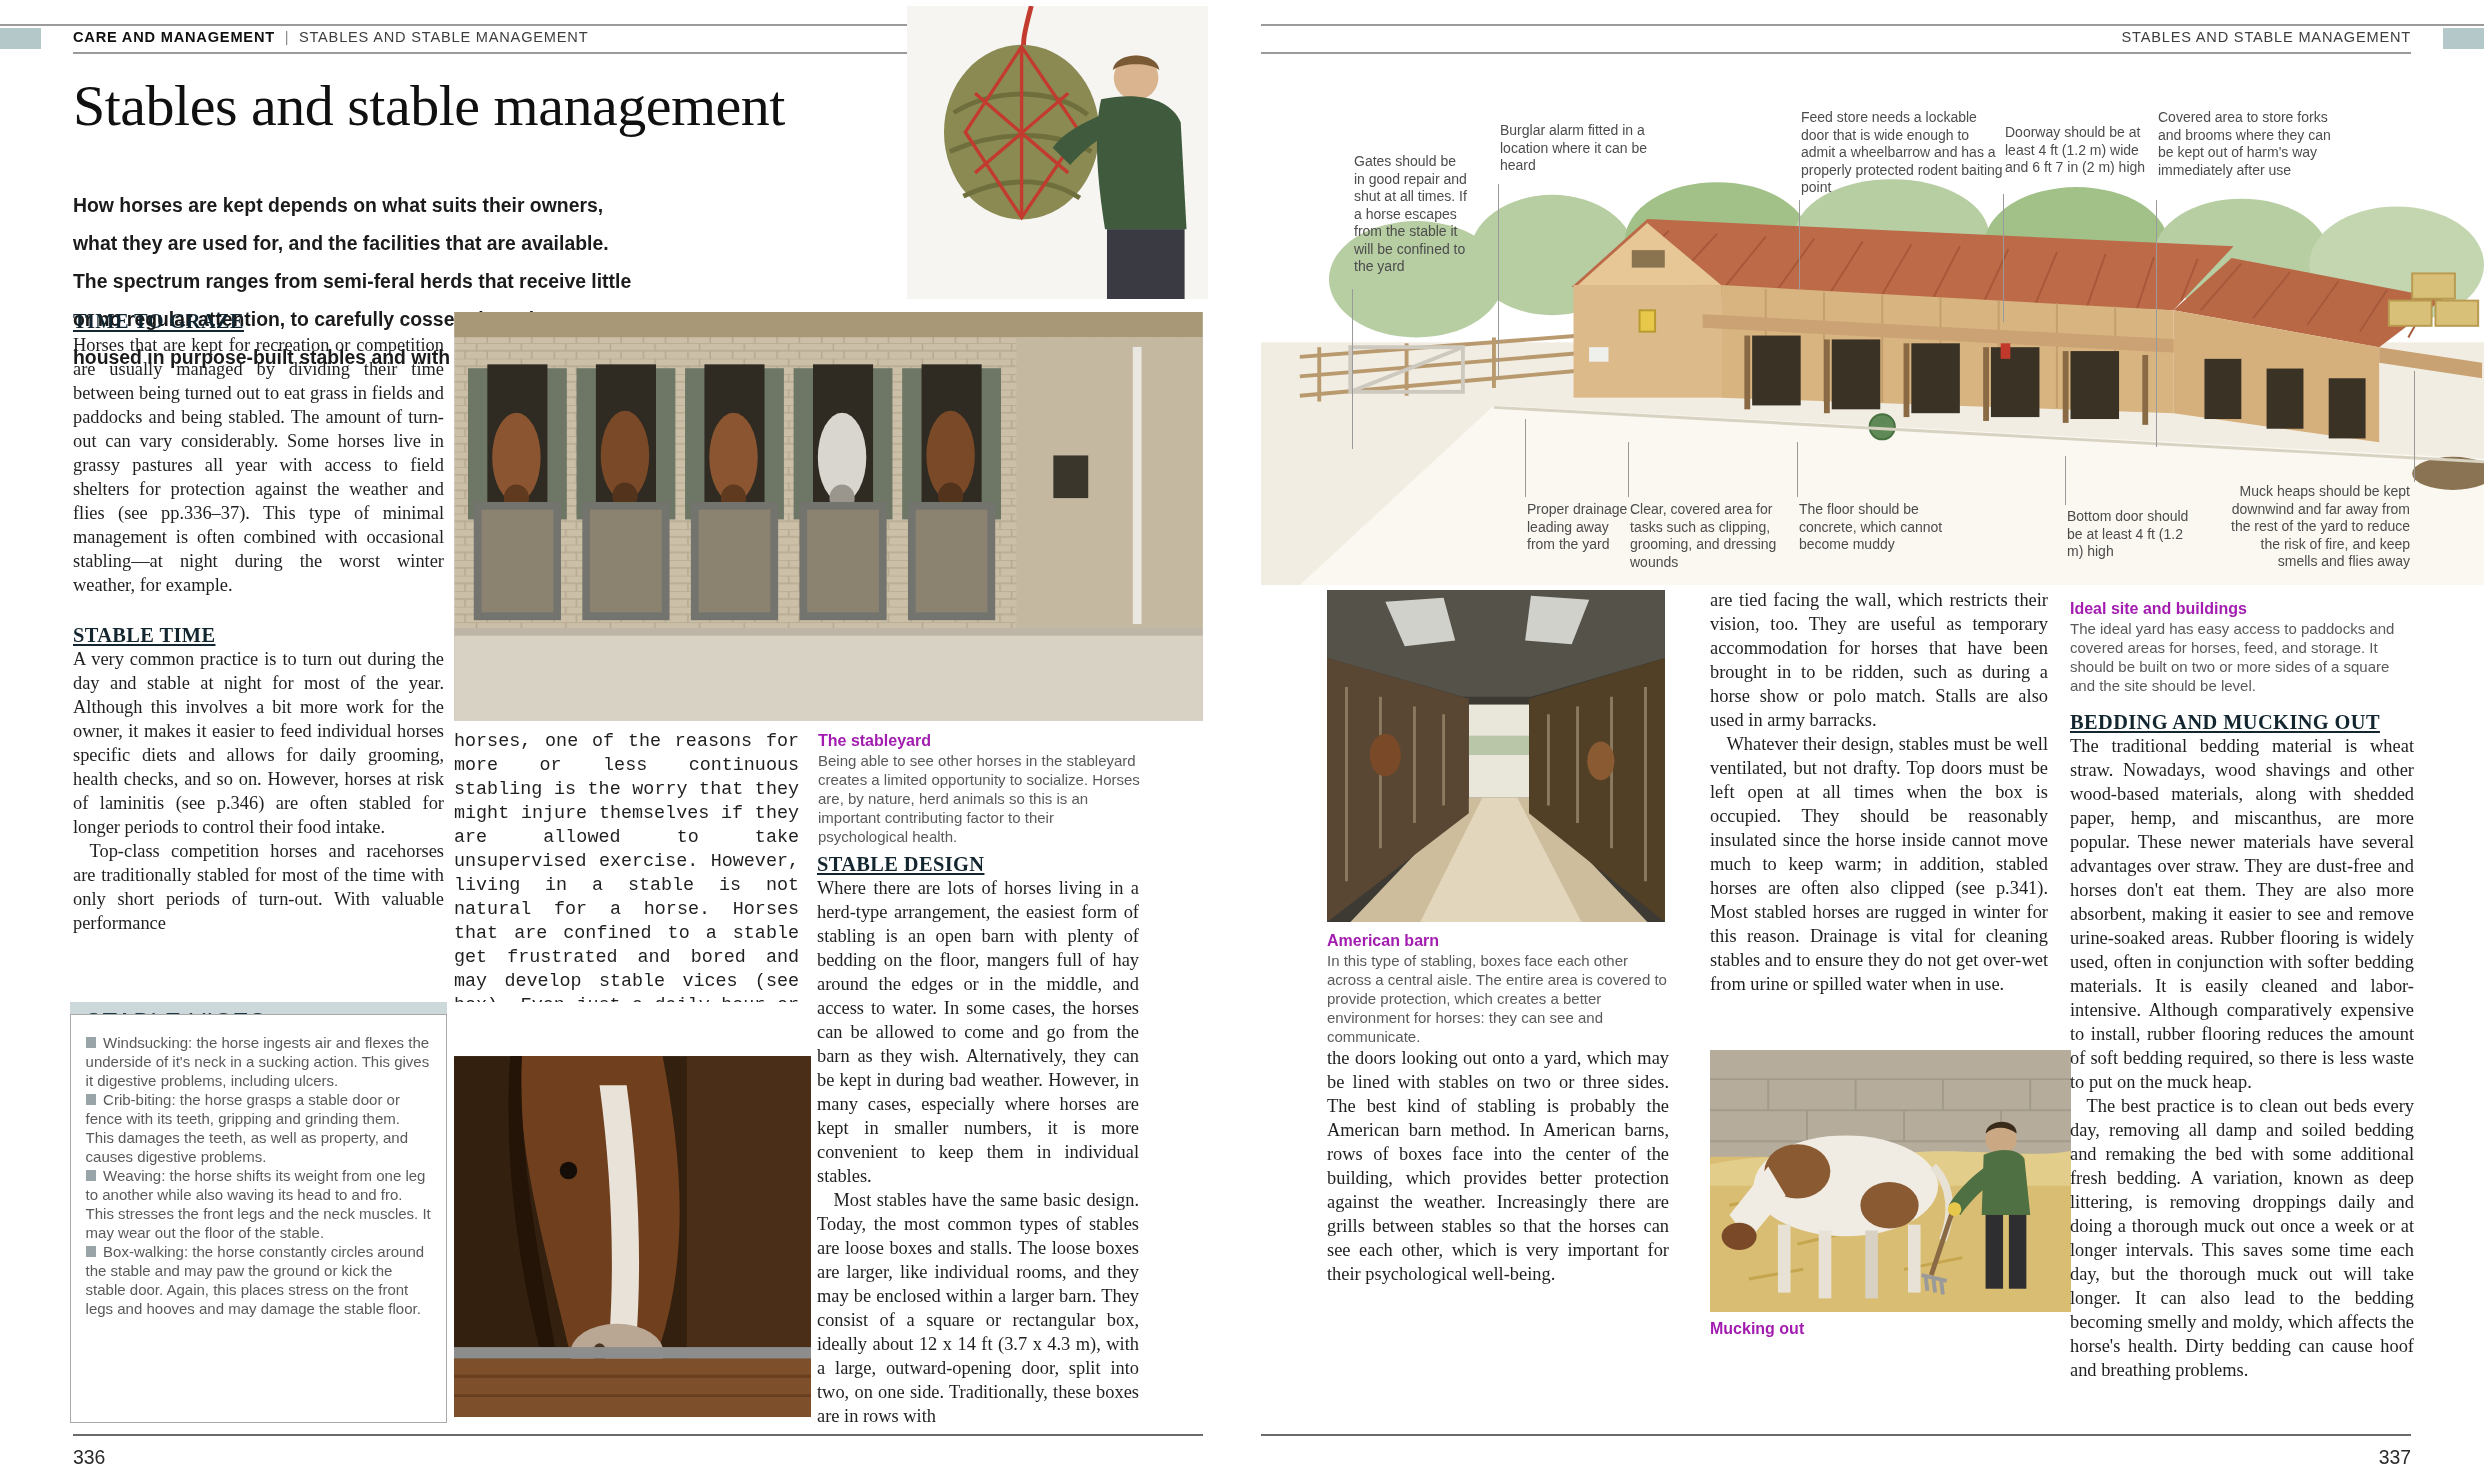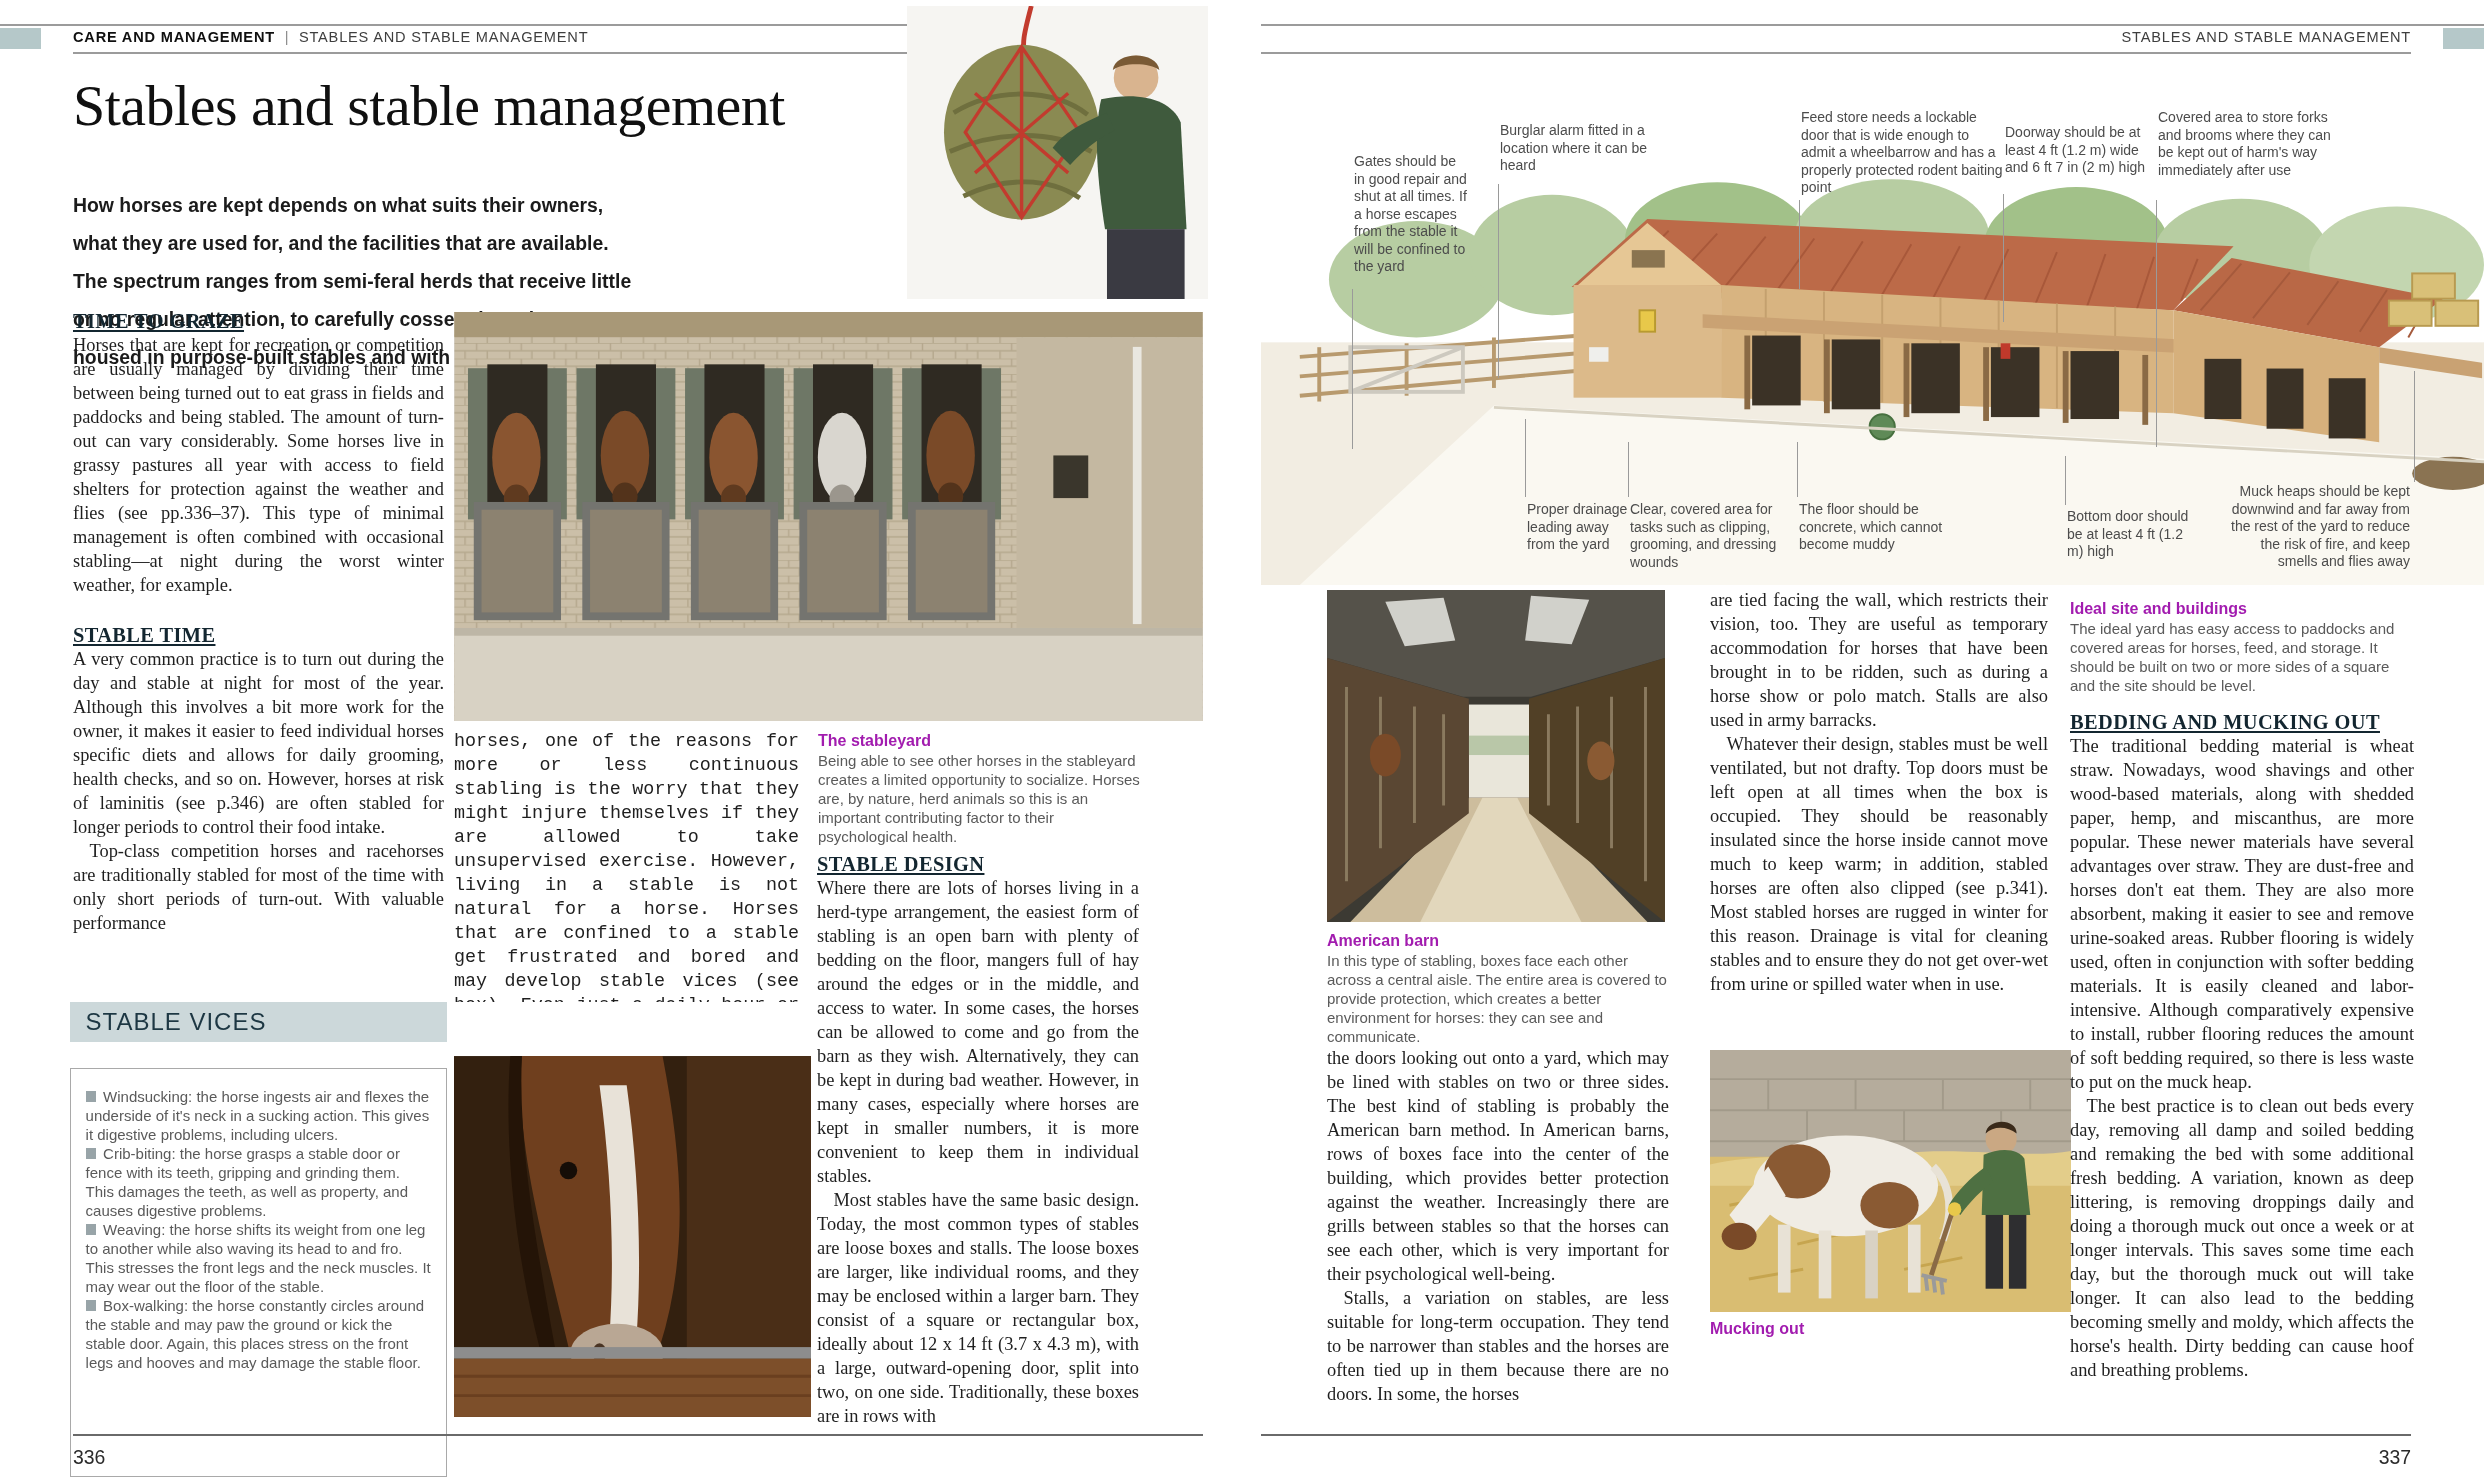--- a/index.html
+++ b/index.html
@@ -167,21 +167,21 @@
   </div>
   <div class="col serif" style="left:817px;top:852px;width:322px;height:573px;">
     <p class="h-sec">STABLE DESIGN</p>
     <p>Where there are lots of horses living in a herd-type arrangement, the easiest form of stabling is an open barn with plenty of bedding on the floor, mangers full of hay around the edges or in the middle, and access to water. In some cases, the horses can be allowed to come and go from the barn as they wish. Alternatively, they can be kept in during bad weather. However, in many cases, especially where horses are kept in smaller numbers, it is more convenient to keep them in individual stables.</p>
     <p class="ind">Most stables have the same basic design. Today, the most common types of stables are loose boxes and stalls. The loose boxes are larger, like individual rooms, and they may be enclosed within a larger barn. They consist of a square or rectangular box, ideally about 12 x 14 ft (3.7 x 4.3 m), with a large, outward-opening door, split into two, on one side. Traditionally, these boxes are in rows with</p>
   </div>
 
   <div class="vbox-head" style="left:70px;top:1002px;width:377px;height:40px;">
     <span class="vbox-title">STABLE VICES</span>
   </div>
-  <div class="vbox-body" style="left:70px;top:1068px;width:377px;height:409px;">
+  <div class="vbox-body" style="left:70px;top:1014px;width:377px;height:409px;">
     <p class="vitem"><span class="vbullet"></span><span>Windsucking: the horse ingests air and flexes the underside of it's neck in a sucking action. This gives it digestive problems, including ulcers.</span></p>
     <p class="vitem"><span class="vbullet"></span><span>Crib-biting: the horse grasps a stable door or fence with its teeth, gripping and grinding them. This damages the teeth, as well as property, and causes digestive problems.</span></p>
     <p class="vitem"><span class="vbullet"></span><span>Weaving: the horse shifts its weight from one leg to another while also waving its head to and fro. This stresses the front legs and the neck muscles. It may wear out the floor of the stable.</span></p>
     <p class="vitem"><span class="vbullet"></span><span>Box-walking: the horse constantly circles around the stable and may paw the ground or kick the stable door. Again, this places stress on the front legs and hooves and may damage the stable floor.</span></p>
   </div>
 
   <div class="photo" style="left:454px;top:1056px;width:357px;height:361px;">
     <svg width="357" height="361" viewBox="0 0 368 372">
       <rect width="368" height="372" fill="#33200f"></rect>
       <rect x="240" width="128" height="372" fill="#4a2e17"></rect>
@@ -326,21 +326,20 @@
       <ellipse cx="282" cy="176" rx="14" ry="20" fill="#8a5a33"></ellipse>
     </svg>
   </div>
   <div class="cap" style="left:1327px;top:930px;width:342px;">
     <p class="t">American barn</p>
     <p class="b">In this type of stabling, boxes face each other across a central aisle. The entire area is covered to provide protection, which creates a better environment for horses: they can see and communicate.</p>
   </div>
 
   <div class="col serif" style="left:1327px;top:1046px;width:342px;height:388px;">
     <p>the doors looking out onto a yard, which may be lined with stables on two or three sides. The best kind of stabling is probably the American barn method. In American barns, rows of boxes face into the center of the building, which provides better protection against the weather. Increasingly there are grills between stables so that the horses can see each other, which is very important for their psychological well-being.</p>
-    <p class="ind">Stalls, a variation on stables, are less suitable for long-term occupation. They tend to be narrower than stables and the horses are often tied up in them because there are no doors. In some, the horses</p>
   </div>
 
   <div class="col serif" style="left:1710px;top:588px;width:338px;height:417px;">
     <p>are tied facing the wall, which restricts their vision, too. They are useful as temporary accommodation for horses that have been brought in to be ridden, such as during a horse show or polo match. Stalls are also used in army barracks.</p>
     <p class="ind">Whatever their design, stables must be well ventilated, but not drafty. Top doors must be left open at all times when the box is occupied. They should be reasonably insulated since the horse inside cannot move much to keep warm; in addition, stabled horses are often also clipped (see p.341). Most stabled horses are rugged in winter for this reason. Drainage is vital for cleaning stables and to ensure they do not get over-wet from urine or spilled water when in use.</p>
   </div>
 
   <div class="photo" style="left:1710px;top:1050px;width:361px;height:262px;">
     <svg width="361" height="262" viewBox="0 0 372 270">
       <rect width="372" height="270" fill="#b5ac9c"></rect>

